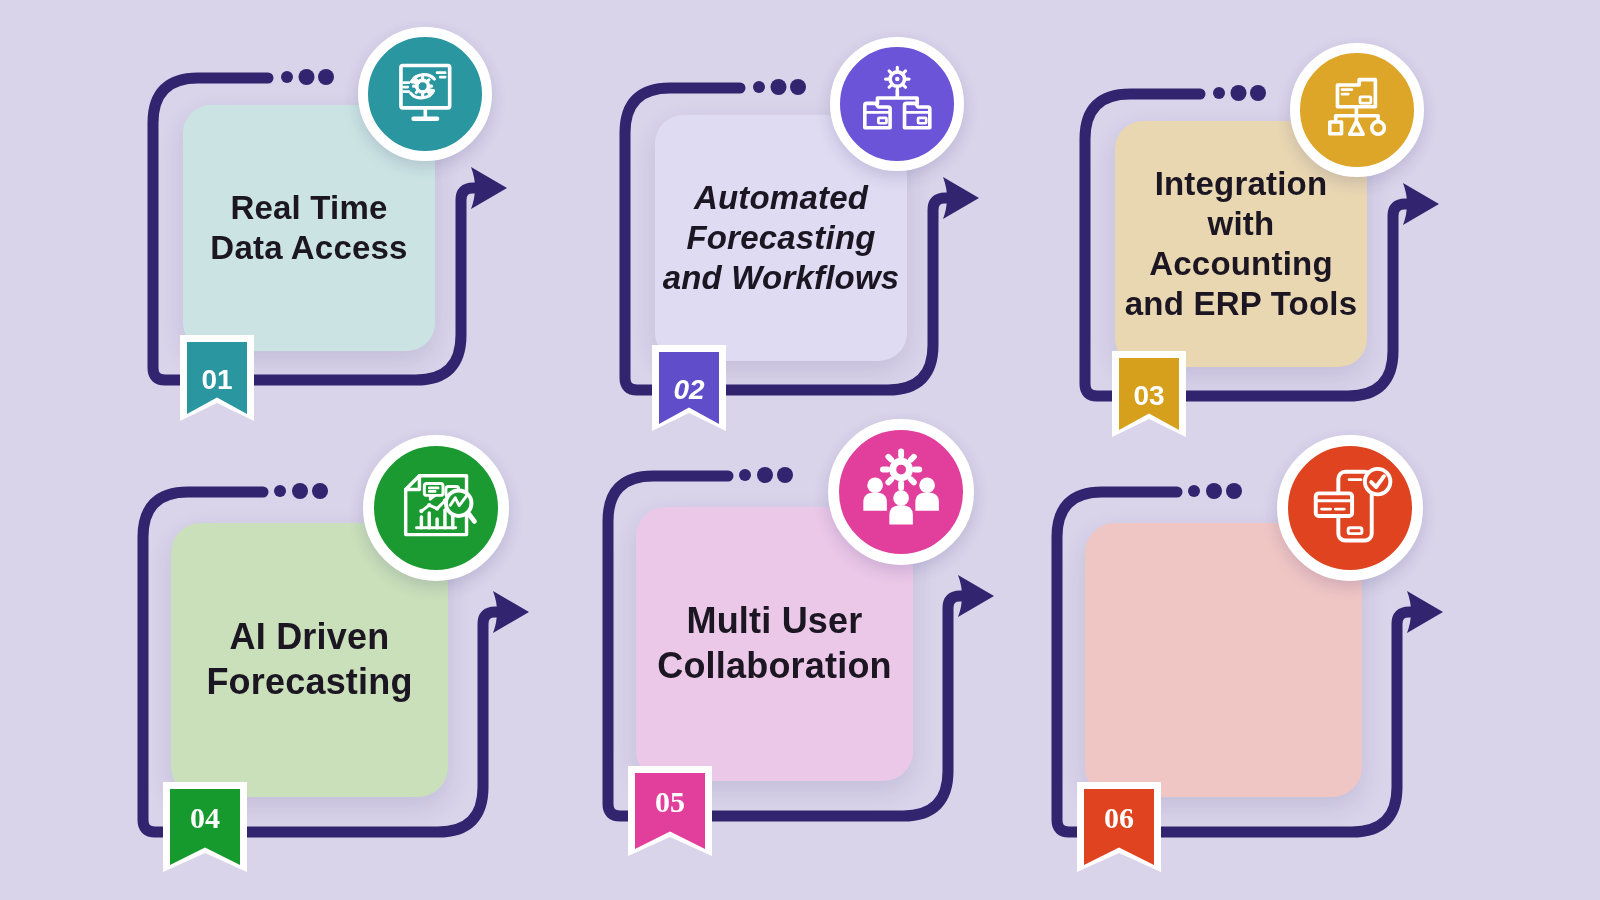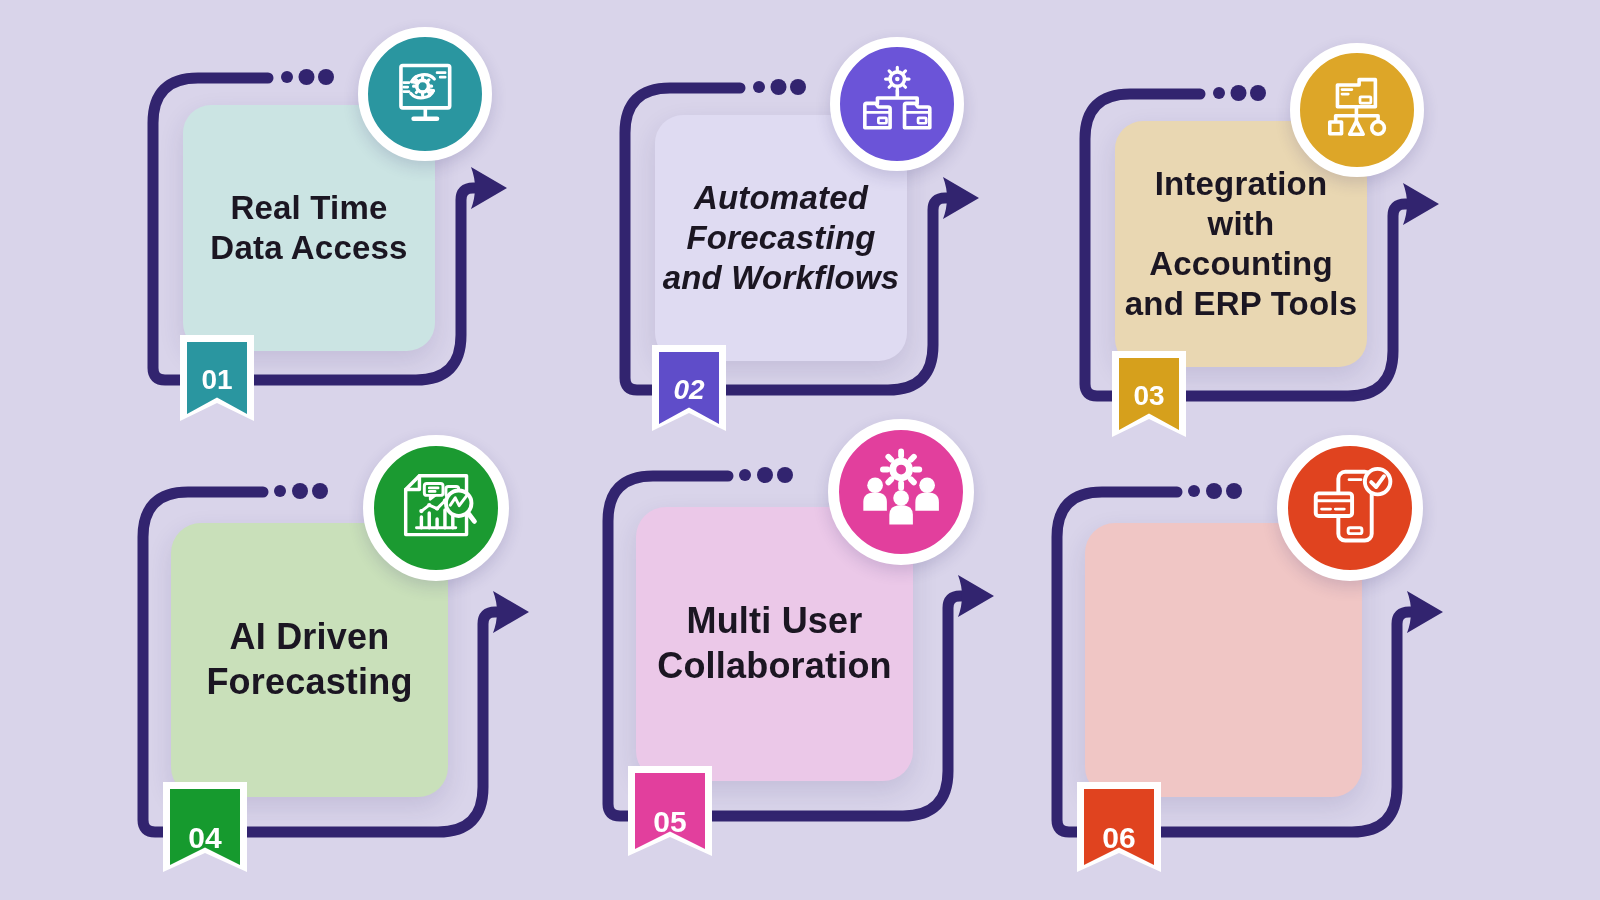--- a/index.html
+++ b/index.html
@@ -41,21 +41,21 @@
   .af{fill:var(--accent,#888);}
 
   .num-badge{position:absolute;background:#fff;
              clip-path:polygon(0 0,100% 0,100% 100%,50% 79%,0 100%);}
   .row1 .num-badge{left:52px;top:297px;width:74px;height:86px;}
   .row2 .num-badge{left:45px;top:330px;width:84px;height:90px;}
   .num-inner{position:absolute;left:7px;top:7px;right:7px;bottom:7px;background:var(--badge,#555);
              clip-path:polygon(0 0,100% 0,100% 100%,50% 77%,0 100%);
              display:flex;justify-content:center;color:#fff;font-weight:bold;}
   .row1 .num-inner span{margin-top:22px;font-size:28px;}
-  .row2 .num-inner span{margin-top:32px;font-size:30px;}
+  .row2 .num-inner span{margin-top:12px;font-size:30px;font-family:Liberation Serif, serif;}
 </style>
 </head>
 <body>
 
 <div class="stage">
 
   <div class="card row1" style="left: 128px; top: 38px; --accent: #2a96a0; --panel: #cbe4e3; --badge: #2a96a0;">
     <svg class="frame" viewBox="0 0 470 400">
       <path class="outline" d="M140 40 H70 Q25 40 25 85 V330 Q25 342 37 342 H288 Q333 342 333 297 V162 Q333 150 345 150 H347"></path>
       <circle class="dot" cx="159" cy="39" r="6"></circle>

